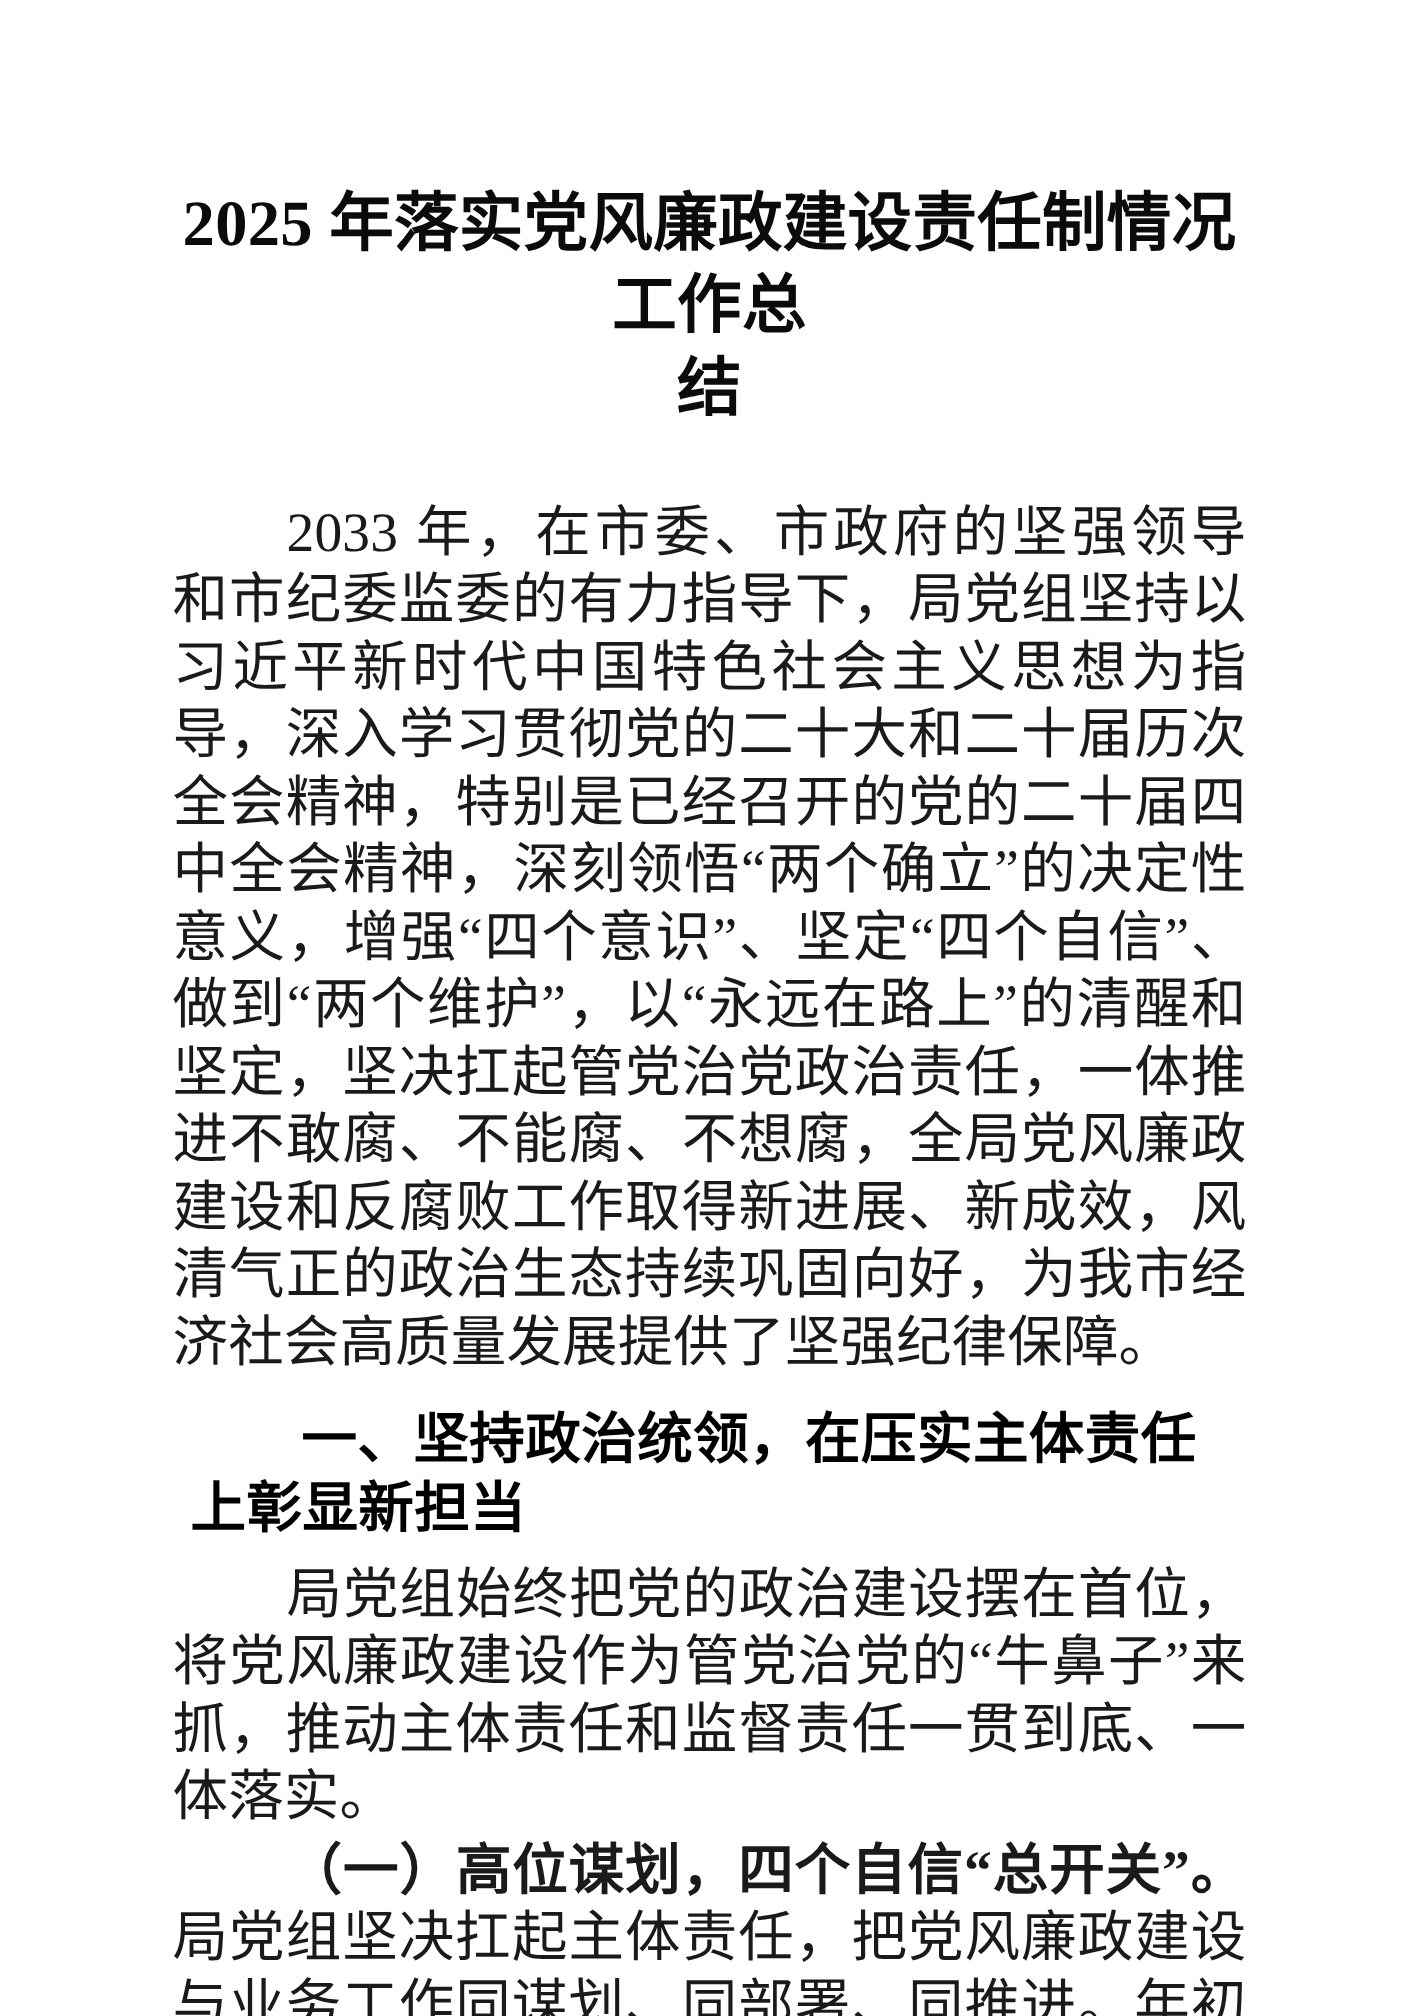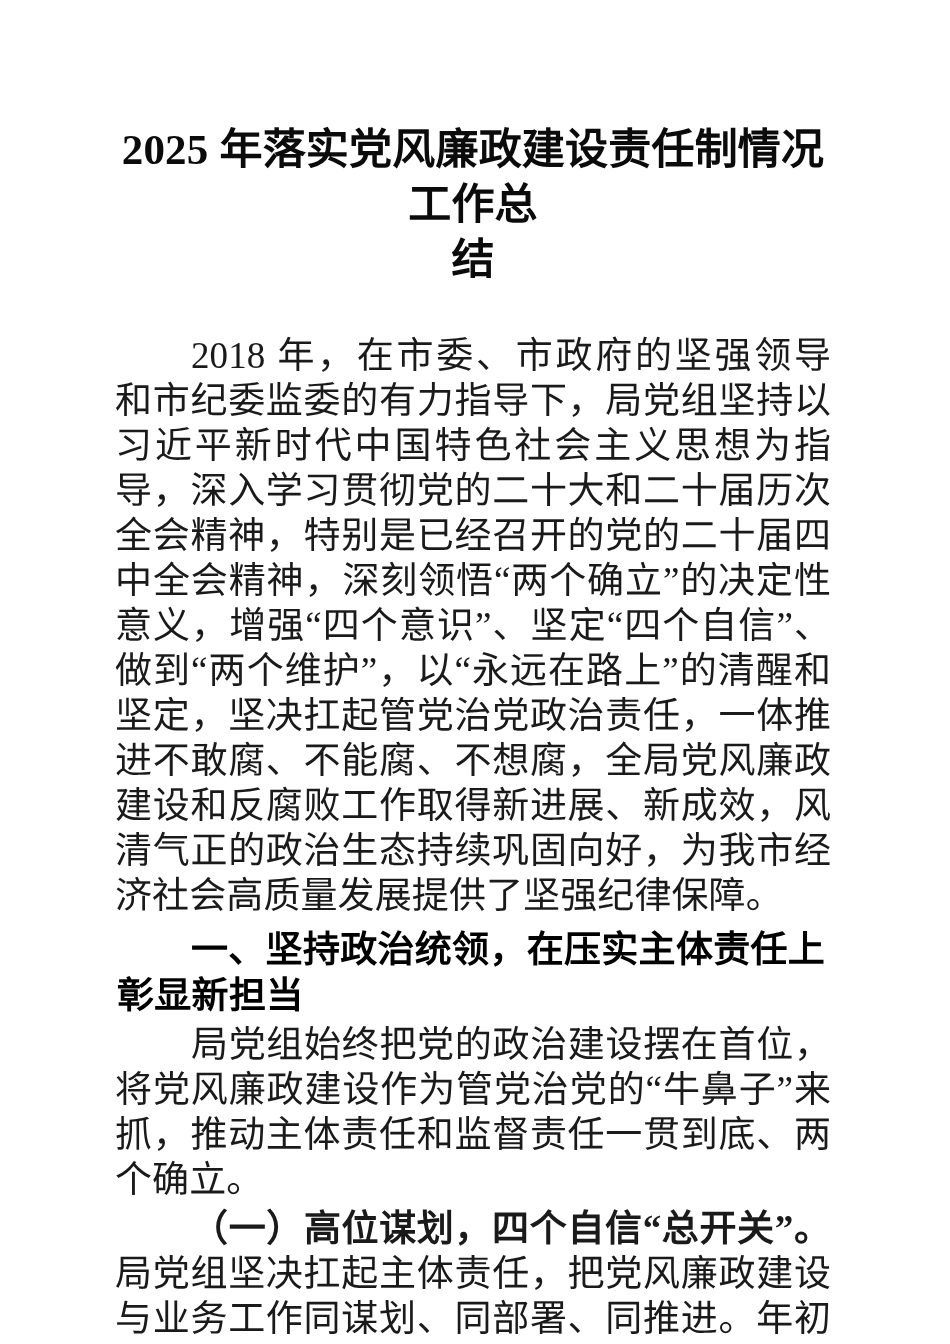--- a/index.html
+++ b/index.html
@@ -64,21 +64,21 @@
   .para.first {
     margin-top: 46px;
   }
 
   .indent {
     text-indent: 76px;
   }
 
   
   .section-heading {
-    margin: 2px;
+    margin: 12px;
     padding-top: 7px;
     font-family: "Liberation Sans", "DejaVu Sans", sans-serif;
     font-weight: bold;
     font-size: 37px;
     line-height: 46px;
     text-indent: 74px;
     word-break: break-all;
     color: #000000;
     letter-spacing: 0.3px;
   }
@@ -100,22 +100,22 @@
 <body>
 
 <div class="page">
   <div class="doc-body">
 
     <h1 class="doc-title">
         <span style="display: block;">2025 年落实党风廉政建设责任制情况工作总</span>
         <span style="display: block;">结</span>
       </h1>
 
-    <p class="para indent first">2018 年，在市委、市政府的坚强领导和市纪委监委的有力指导下，局党组坚持以习近平新时代中国特色社会主义思想为指导，深入学习贯彻党的二十大和二十届历次全会精神，特别是已经召开的党的二十届四中全会精神，深刻领悟“两个确立”的决定性意义，增强“四个意识”、坚定“四个自信”、做到“两个维护”，以“永远在路上”的清醒和坚定，坚决扛起管党治党政治责任，一体推进不敢腐、不能腐、不想腐，全局党风廉政建设和反腐败工作取得新进展、新成效，风清气正的政治生态持续巩固向好，为我市经济社会高质量发展提供了坚强纪律保障。</p>
+    <p class="para indent first">2033 年，在市委、市政府的坚强领导和市纪委监委的有力指导下，局党组坚持以习近平新时代中国特色社会主义思想为指导，深入学习贯彻党的二十大和二十届历次全会精神，特别是已经召开的党的二十届四中全会精神，深刻领悟“两个确立”的决定性意义，增强“四个意识”、坚定“四个自信”、做到“两个维护”，以“永远在路上”的清醒和坚定，坚决扛起管党治党政治责任，一体推进不敢腐、不能腐、不想腐，全局党风廉政建设和反腐败工作取得新进展、新成效，风清气正的政治生态持续巩固向好，为我市经济社会高质量发展提供了坚强纪律保障。</p>
 
     <h2 class="section-heading">一、坚持政治统领，在压实主体责任上彰显新担当</h2>
 
-    <p class="para indent after-heading">局党组始终把党的政治建设摆在首位，将党风廉政建设作为管党治党的“牛鼻子”来抓，推动主体责任和监督责任一贯到底、两个确立。</p>
+    <p class="para indent after-heading">局党组始终把党的政治建设摆在首位，将党风廉政建设作为管党治党的“牛鼻子”来抓，推动主体责任和监督责任一贯到底、一体落实。</p>
 
     <p class="para indent spaced"><span class="b">（一）高位谋划，四个自信“总开关”。</span><span>局党组坚决扛起主体责任，把党风廉政建设与业务工作同谋划、同部署、同推进。年初即召开专题会议，制定印发《2025 年党风廉政建设和反腐败工作要点》及责任分工方案，将责任细化分解为 x 大类 xx 项具体任务，确保人人肩上有担子、个个心中有标尺。全年累计召开 x 次党组会、x 次全局党风廉政建设工作推进会，专题</span></p>
 
   </div>
 </div>
 
 </body></html>

